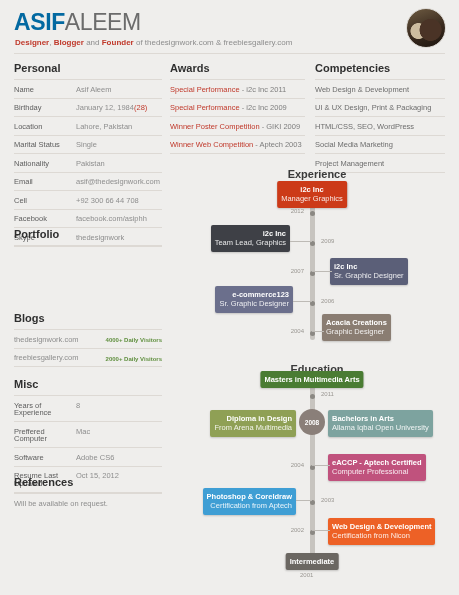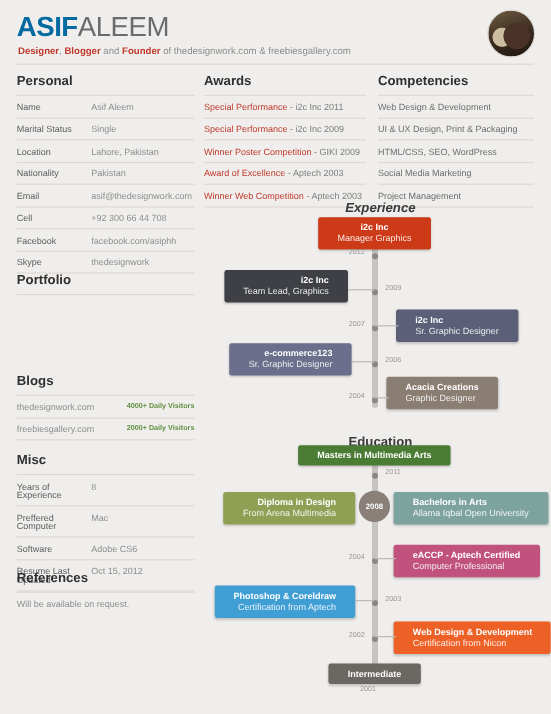--- a/index.html
+++ b/index.html
@@ -41,35 +41,35 @@
 
   .kv { display: flex; font-size: 7.5px; line-height: 1; padding: 5.5px 0 4.5px 0; }
   .kv .k { width: 62px; color: #5d5d5d; flex: 0 0 62px; }
   .kv .v { color: #8e8e8e; }
   .kv .note { color: #c0392b; }
 
   .litem { font-size: 7.5px; line-height: 1; padding: 5.5px 0 4.5px 0; color: #8e8e8e; }
   .litem.award { color: #c0392b; }
   .litem.award .sub { color: #7d7d7d; }
   .litem.comp { color: #6d6d6d; }
-  .blogrow { display: flex; justify-content: space-between; align-items: flex-start;
+  .blogrow { display: flex; justify-content: space-between; align-items: flex-end;
              font-size: 7.5px; line-height: 1; padding: 5.5px 0 4.5px 0; color: #8e8e8e; }
   .blogrow .stat { color: #5f8f3e; font-size: 6px; font-weight: bold; }
 
   
   .tl-head { position: absolute; width: 284px; left: 175px; text-align: center;
              font-size: 11px; font-weight: bold; color: #3a3a3a; }
   .spine { position: absolute; left: 310px; width: 5px; background: #c7c4bf; border-radius: 3px; }
   .node { position: absolute; width: 5px; height: 5px; border-radius: 50%; background: #8b8883; }
   .yr { position: absolute; font-size: 6px; color: #9a9792; }
   .bigyr { position: absolute; width: 26px; height: 26px; border-radius: 50%;
            background: #8a7f79; color: #fff; font-size: 6.5px; font-weight: bold;
            display: flex; align-items: center; justify-content: center; }
 
-  .box { position: absolute; padding: 4px 16px; border-radius: 2px; color: #fff;
+  .box { position: absolute; padding: 4px 4px; border-radius: 2px; color: #fff;
          box-shadow: 0 1px 2px rgba(0,0,0,0.18); }
   .box .t { font-size: 7.5px; font-weight: bold; line-height: 1.25; white-space: nowrap; }
   .box .s { font-size: 7.5px; font-weight: normal; line-height: 1.25; opacity: 0.88; white-space: nowrap; }
   .box.r { text-align: right; }
   .box.l { text-align: left; }
   .box.c { text-align: center; }
   .connector { position: absolute; height: 1px; background: #bdbab5; }
 </style>
 </head>
 <body>
@@ -88,26 +88,31 @@
   </div>
 
   <div class="col col-left" style="top:62px;">
     <div class="sec-title rowline" style="padding-bottom:5px;">Personal</div>
     <div id="personal-rows">
         <div class="kv rowline">
           <span class="k">Name</span>
           <span class="v">Asif Aleem</span>
         </div>
         <div class="kv rowline">
+          <span class="k">Birthday</span>
+          <span class="v">January 12, 1984</span>
+          <span class="note"> (28)</span>
+        </div>
+        <div class="kv rowline">
+          <span class="k">Location</span>
+          <span class="v">Lahore, Pakistan</span>
+        </div>
+        <div class="kv rowline">
           <span class="k">Marital Status</span>
           <span class="v">Single</span>
-        </div>
-        <div class="kv rowline">
-          <span class="k">Location</span>
-          <span class="v">Lahore, Pakistan</span>
         </div>
         <div class="kv rowline">
           <span class="k">Nationality</span>
           <span class="v">Pakistan</span>
         </div>
         <div class="kv rowline">
           <span class="k">Email</span>
           <span class="v">asif@thedesignwork.com</span>
         </div>
         <div class="kv rowline">
@@ -169,37 +174,36 @@
     <div class="sec-title rowline" style="padding-bottom:5px;">References</div>
     <div class="litem">Will be available on request.</div>
   </div>
 
   <div class="col col-mid" style="top:62px;">
     <div class="sec-title rowline" style="padding-bottom:5px;">Awards</div>
     <div id="awards-rows">
         <div class="litem award rowline"><span>Special Performance</span><span class="sub"> - i2c Inc 2011</span></div>
         <div class="litem award rowline"><span>Special Performance</span><span class="sub"> - i2c Inc 2009</span></div>
         <div class="litem award rowline"><span>Winner Poster Competition</span><span class="sub"> - GIKI 2009</span></div>
-        <div class="litem award rowline"><span>Award of Excellence</span><span class="sub"> - Aptech 2003</span></div>
         <div class="litem award rowline"><span>Winner Web Competition</span><span class="sub"> - Aptech 2003</span></div>
       </div>
   </div>
 
   <div class="col col-right" style="top:62px;">
     <div class="sec-title rowline" style="padding-bottom:5px;">Competencies</div>
     <div id="competencies-rows">
         <div class="litem comp rowline">Web Design &amp; Development</div>
         <div class="litem comp rowline">UI &amp; UX Design, Print &amp; Packaging</div>
         <div class="litem comp rowline">HTML/CSS, SEO, WordPress</div>
         <div class="litem comp rowline">Social Media Marketing</div>
         <div class="litem comp rowline">Project Management</div>
       </div>
   </div>
 
-  <div class="tl-head" style="top:168px;font-style:italic;">Experience</div>
+  <div class="tl-head" style="top:168px;">Experience</div>
   <div class="spine" style="top:200px; height:140px;"></div>
   <div id="experience-layer">
       <div class="box c" style="background: rgb(204, 58, 24); top: 181px; left: 312px; transform: translateX(-50%);">
         <div class="t">i2c Inc</div>
         <div class="s">Manager Graphics</div>
       </div>
       <div class="node" style="left: 309.5px; top: 211px;"></div>
       <div class="yr" style="top: 208px; left: 280px; width: 24px; text-align: right;">2012</div>
       <div class="box r" style="background: rgb(62, 64, 70); top: 225px; right: 169px;">
         <div class="t">i2c Inc</div>

